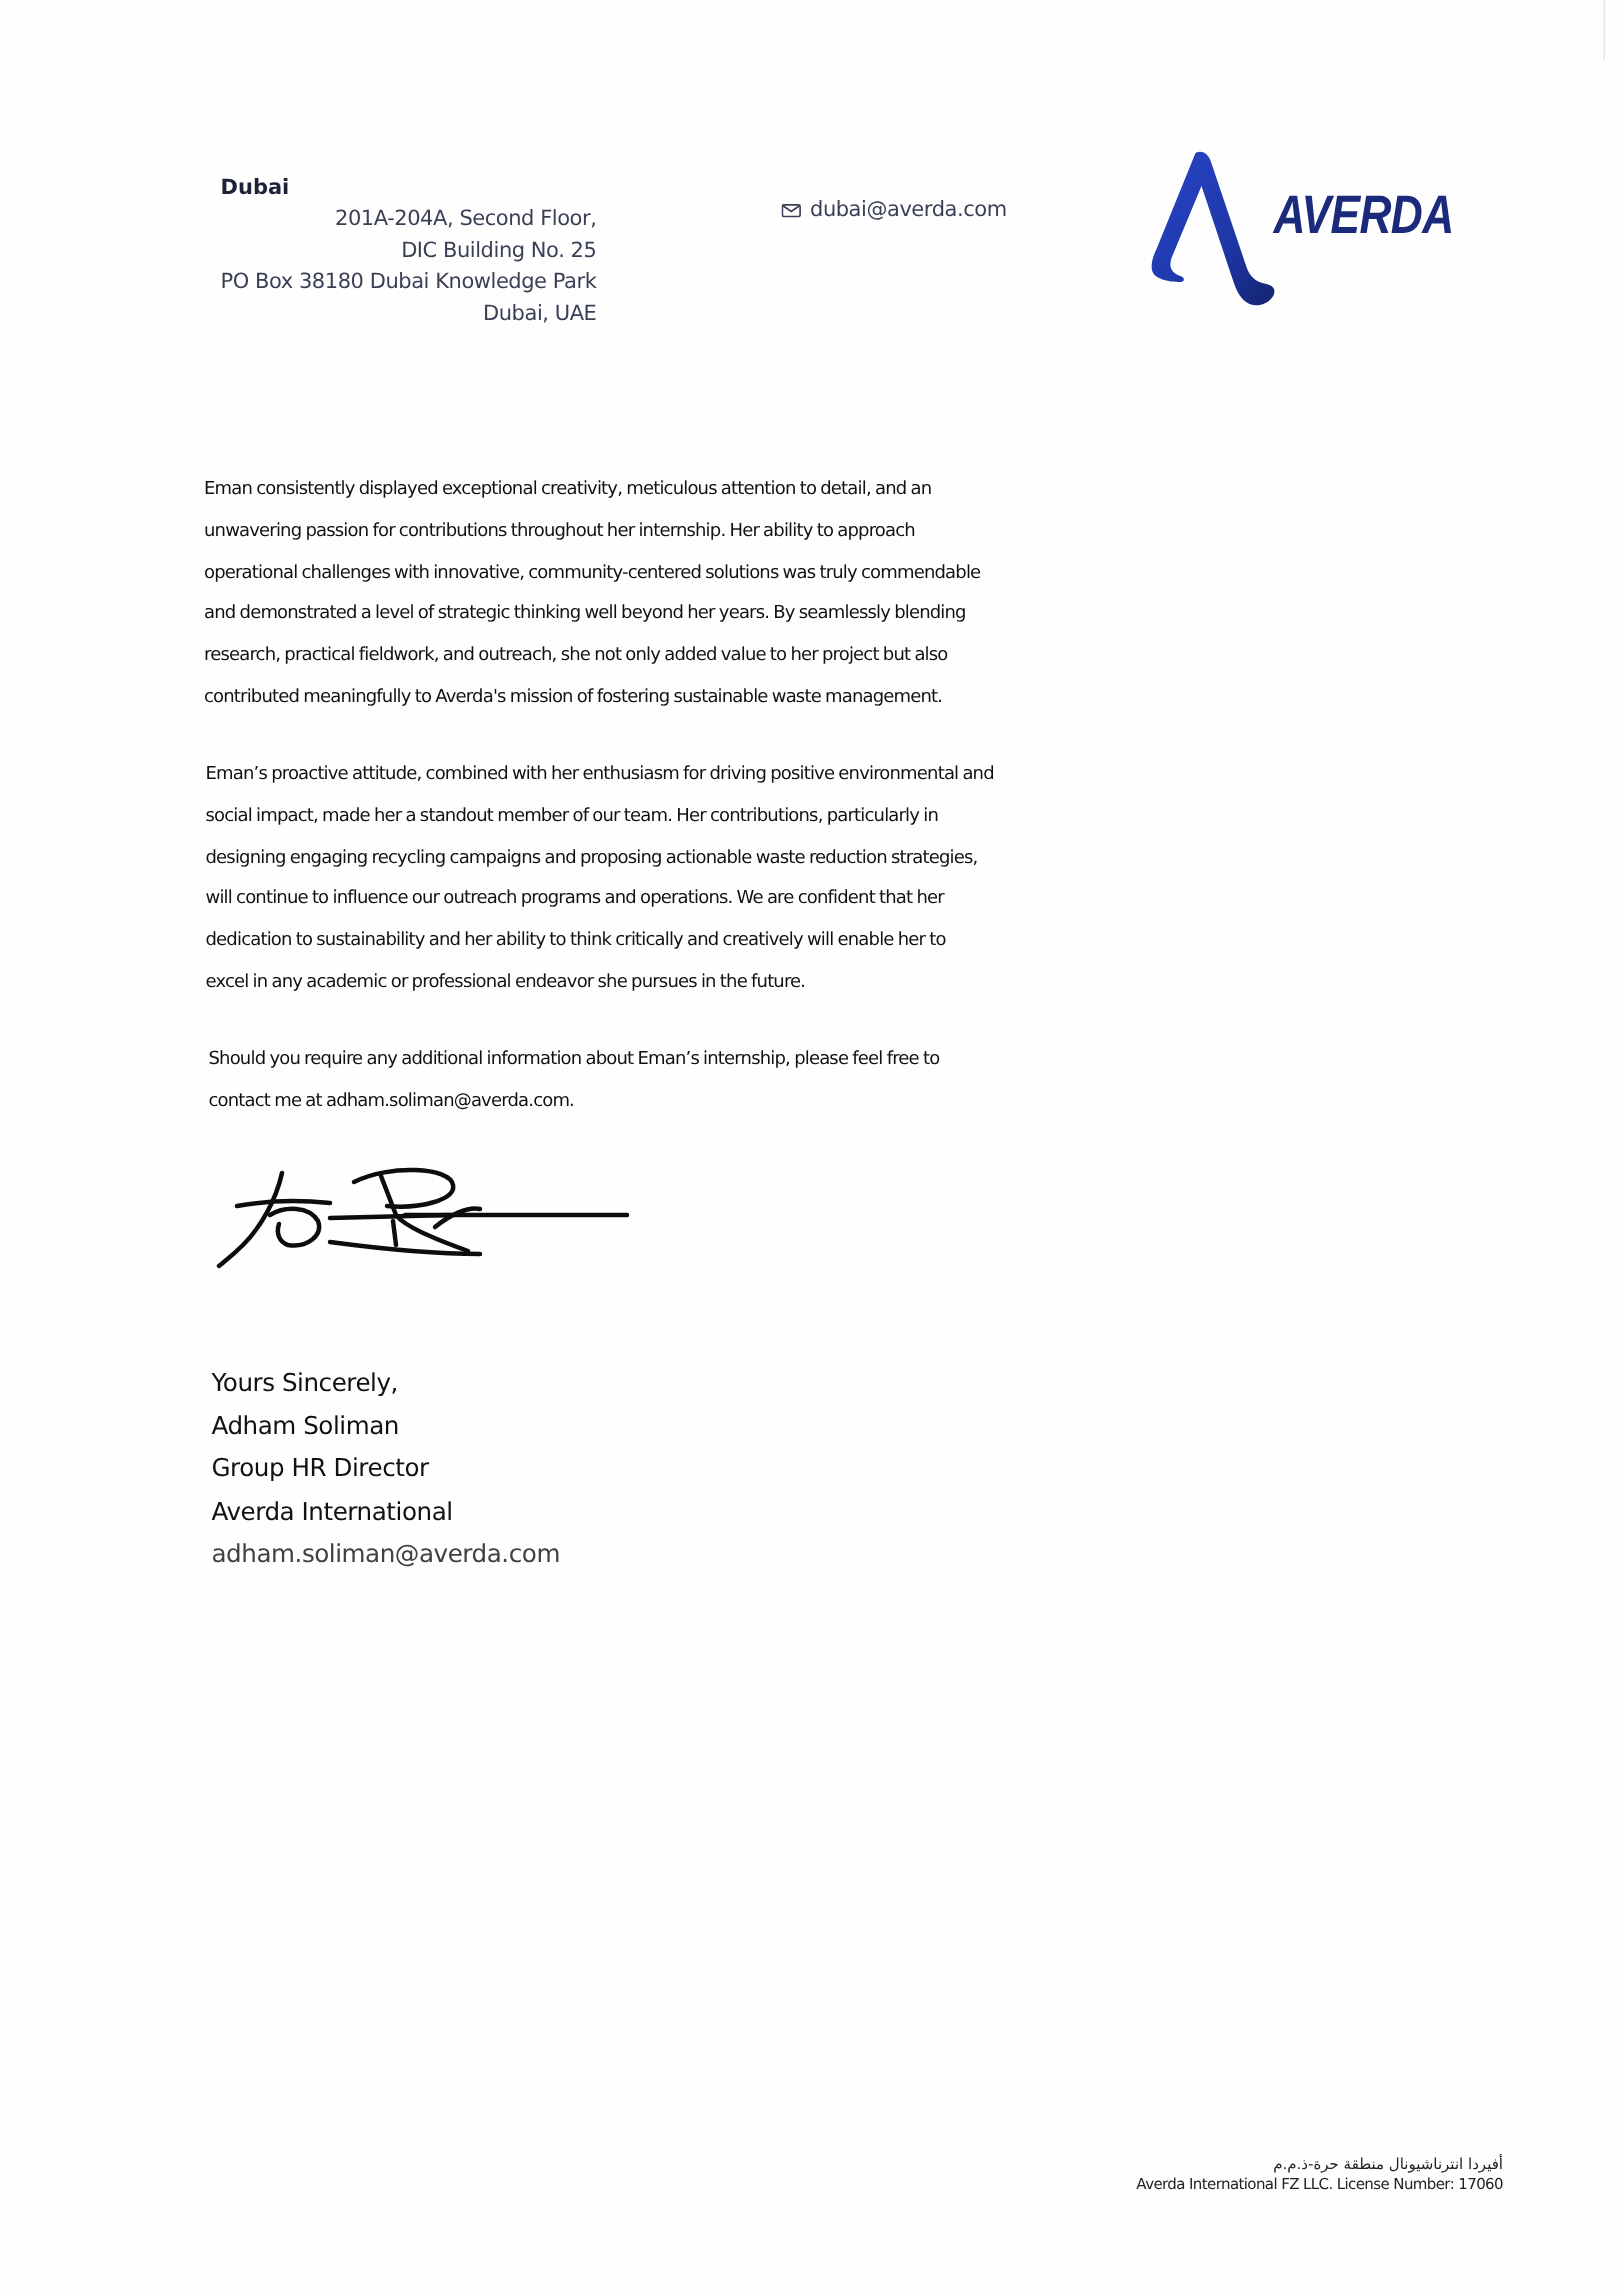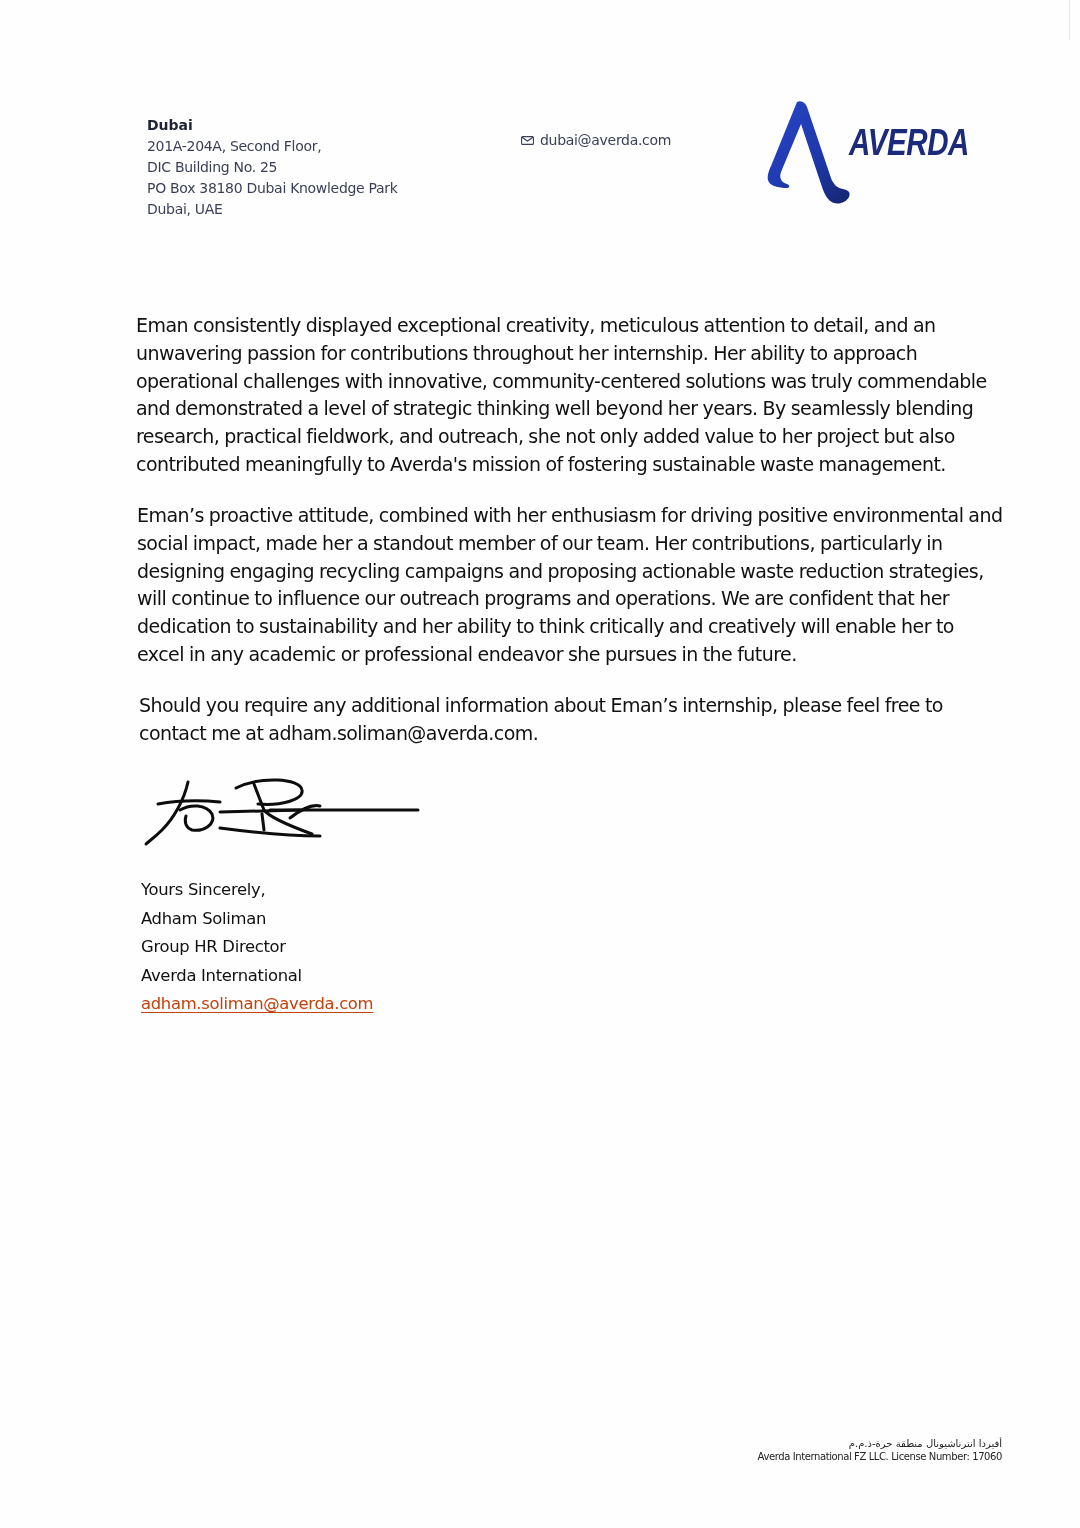--- a/index.html
+++ b/index.html
@@ -41,20 +41,21 @@
       color: #2a2f45;
     }
     .address .city {
       font-weight: bold;
       font-size: 14px;
       color: #1e2236;
     }
     .address .line {
       color: #3a3f55;
       letter-spacing: -0.3px;
+      text-align: right;
     }
     .email-header {
       position: absolute;
       left: 497px;
       top: 132px;
       font-family: "DejaVu Sans", sans-serif;
       font-size: 14px;
       color: #3a3f55;
       display: flex;
       align-items: center;
@@ -87,21 +88,21 @@
       color: #1b2a7a;
       transform: scaleX(0.82);
       transform-origin: left top;
     }
     
     .body-text {
       position: absolute;
       left: 136px;
       width: 800px;
       font-family: "DejaVu Sans", sans-serif;
-      font-size: 19px;
+      font-size: 12px;
       line-height: 27.8px;
       color: #111111;
       letter-spacing: -0.55px;
       word-spacing: -0.5px;
     }
     .para1 { top: 312px; }
     .para2 { top: 502px; left: 137px; }
     .para3 { top: 692px; left: 139px; }
     .body-text .ln {
       display: block;
@@ -112,31 +113,30 @@
       position: absolute;
       left: 140px;
       top: 770px;
       width: 290px;
       height: 90px;
     }
     
     .closing {
       position: absolute;
       left: 141px;
-      top: 876px;
+      top: 908px;
       font-family: "DejaVu Sans", sans-serif;
       font-size: 16.4px;
       line-height: 28.6px;
       color: #111111;
       letter-spacing: -0.3px;
     }
     .closing .ln { display: block; white-space: nowrap; }
     .closing a {
-      color: #c2410c;
-      text-decoration: underline;
+      color: #404040;
       text-underline-offset: 3px;
     }
     
     .footer {
       position: absolute;
       right: 78px;
       top: 1437px;
       font-family: "DejaVu Sans", sans-serif;
       font-size: 10px;
       line-height: 13px;

